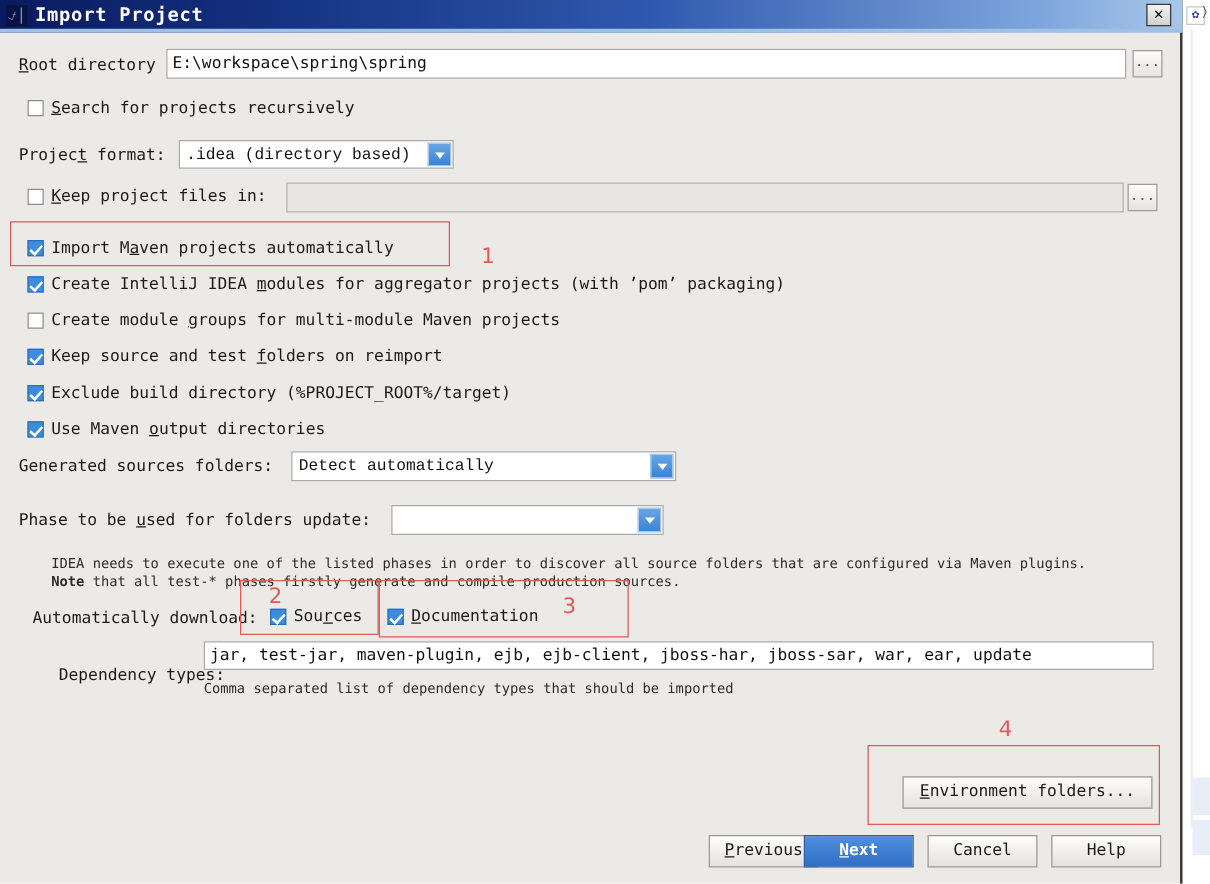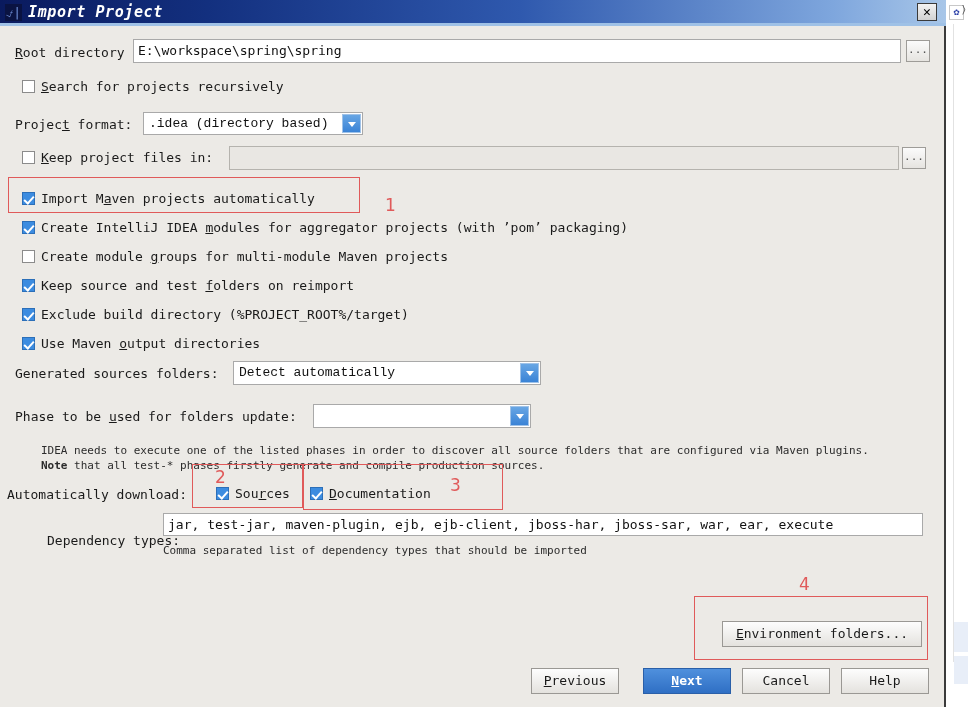--- a/index.html
+++ b/index.html
@@ -81,21 +81,20 @@
   }
   .title-text {
     position: absolute; left: 28px; top: 3px;
     color: #ffffff;
     font-size: 15px;
     line-height: 19px;
     font-weight: bold;
     letter-spacing: 0.6px;
     font-family: "DejaVu Sans Mono", "Liberation Mono", monospace;
     white-space: nowrap;
-    font-style: italic;
   }
   .title-close {
     position: absolute; right: 9px; top: 3px;
     width: 20px; height: 18px;
     background: linear-gradient(to bottom, #f2f2f2 0%, #d2d2d2 100%);
     border: 1px solid #3a3a3a;
     box-sizing: border-box;
     color: #000;
     font-size: 13px; line-height: 16px; text-align: center;
     font-weight: bold;
@@ -348,41 +347,41 @@
       </div>
       <div class="combo" style="left:313px; top:375px; width:218px; height:24px;">
         <span class="carrow"></span>
       </div>
 
       <div class="helptext" style="left:41px; top:414px;">IDEA needs to execute one of the listed phases in order to discover all source folders that are configured via Maven plugins.</div>
       <div class="helptext" style="left:41px; top:429px;">
         <b>Note</b><span> that all test-* phases firstly generate and compile production sources.</span>
       </div>
 
-      <div class="lbl" style="left:7px; top:458px;">Automatically download:</div>
+      <div class="lbl" style="left:26px; top:458px;">Automatically download:</div>
 
       <div class="cbrow" style="left:216px; top:456px;">
         <span class="cbox checked"></span>
         <span class="cbtext"><span>Sou</span><u>r</u><span>ces</span></span>
       </div>
 
       <div class="cbrow" style="left:310px; top:456px;">
         <span class="cbox checked"></span>
         <span class="cbtext"><span></span><u>D</u><span>ocumentation</span></span>
       </div>
 
       <div class="lbl" style="left:15px; top:504px;margin-left:32px;">Dependency types:</div>
-      <div class="txtfield" style="left:163px; top:484px; width:760px; height:23px; line-height:21px;">jar, test-jar, maven-plugin, ejb, ejb-client, jboss-har, jboss-sar, war, ear, execute</div>
+      <div class="txtfield" style="left:163px; top:484px; width:760px; height:23px; line-height:21px;">jar, test-jar, maven-plugin, ejb, ejb-client, jboss-har, jboss-sar, war, ear, update</div>
       <div class="helptext" style="left:163px; top:514px;">Comma separated list of dependency types that should be imported</div>
 
       <div class="btn" style="left:722px; top:592px; width:200px; height:26px; line-height:24px;">
         <u>E</u><span>nvironment folders...</span>
       </div>
 
-      <div class="btn" style="left:531px; top:639px; width:88px; height:26px; line-height:24px;">
+      <div class="btn" style="left:567px; top:639px; width:88px; height:26px; line-height:24px;">
         <u>P</u><span>revious</span>
       </div>
       <div class="btn primary" style="left:643px; top:639px; width:88px; height:26px; line-height:24px;">
         <u>N</u><span>ext</span>
       </div>
       <div class="btn" style="left:742px; top:639px; width:88px; height:26px; line-height:24px;">Cancel</div>
       <div class="btn" style="left:841px; top:639px; width:88px; height:26px; line-height:24px;">Help</div>
 
     </div>
   </div>

